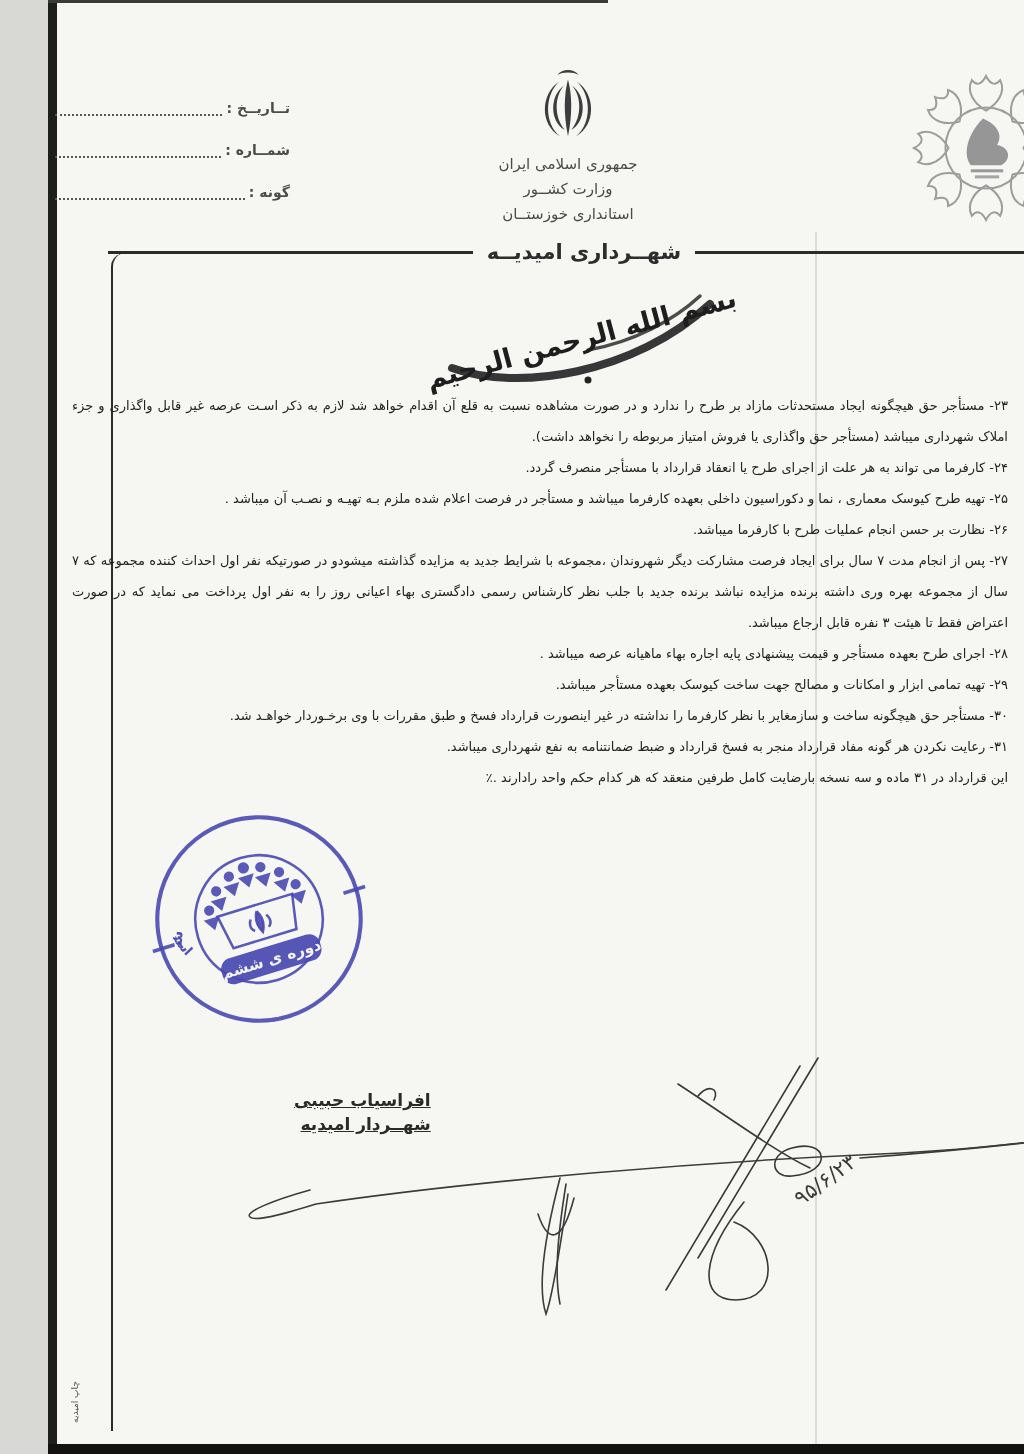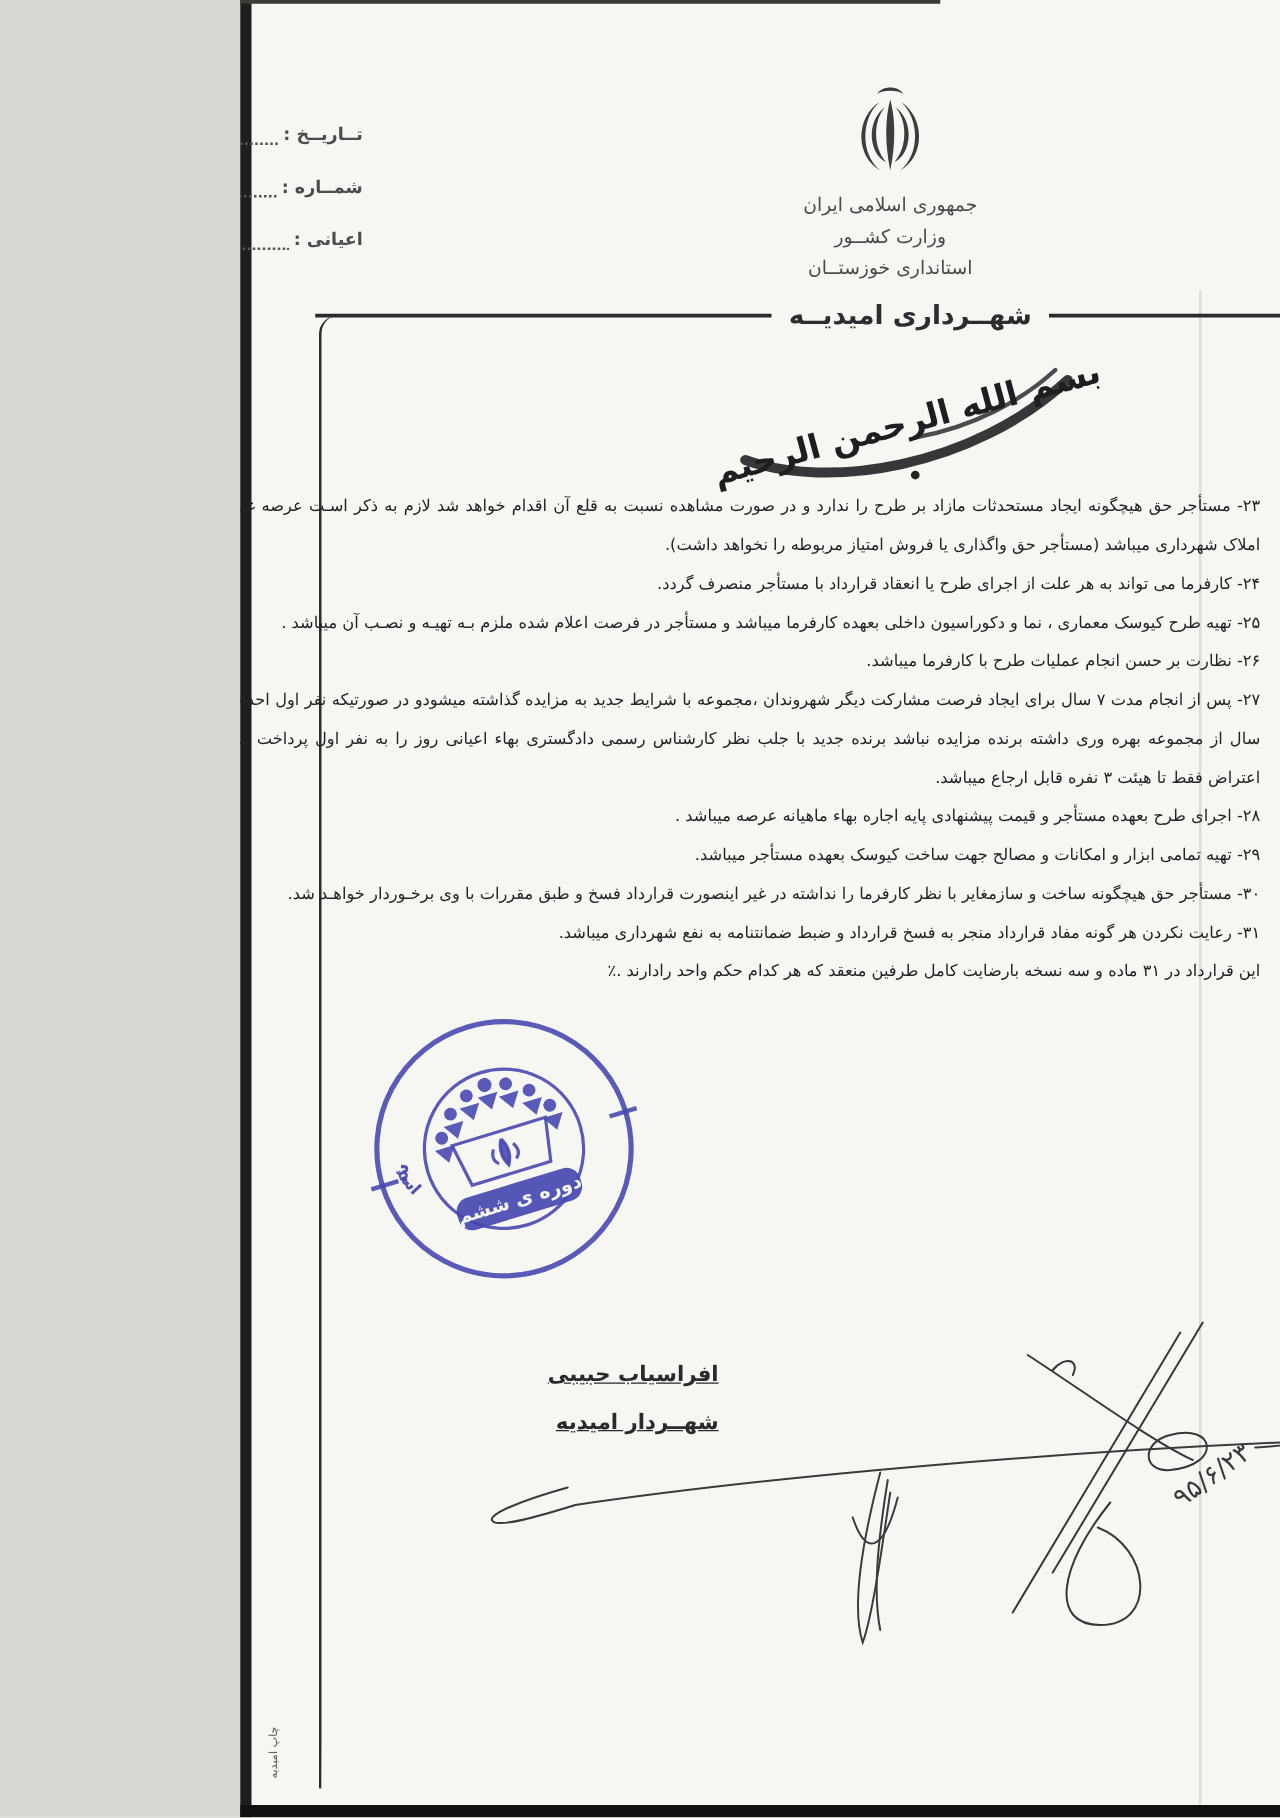--- a/index.html
+++ b/index.html
@@ -1,16 +1,16 @@
 <!DOCTYPE html>
 <html lang="fa" dir="rtl"><head>
 <meta charset="utf-8">
 <style>
   html,body{margin:0;padding:0;background:#d8d8d4;}
-  #page{position:relative;width:832px;height:1454px;background:#f6f6f3;overflow:hidden;
+  #page{position:relative;width:976px;height:1454px;background:#f6f6f3;overflow:hidden;
         font-family:"DejaVu Sans",sans-serif;color:#242424;}
   
   .edge{position:absolute;background:#1b201c;}
   .edge-left{left:0;top:0;width:9px;height:1454px;}
   .edge-bottom{left:0;top:1444px;width:1024px;height:10px;background:#141210;}
   .edge-top{left:0;top:0;width:560px;height:3px;background:#3a3a36;}
   .crease{position:absolute;left:767px;top:232px;width:2px;height:1212px;background:#dddcd8;}
 
   
   .meta{position:absolute;right:734px;top:100px;width:235px;direction:rtl;}
@@ -44,21 +44,21 @@
   .bodytxt{position:absolute;right:16px;top:390px;width:936px;direction:rtl;
            font-size:13px;line-height:31px;color:#232323;text-align:justify;}
   .bodytxt p{margin:0;}
 
   
   .stamp{position:absolute;left:98px;top:806px;width:226px;height:226px;transform:rotate(-17deg);opacity:.92;}
 
   
   .sig{position:absolute;direction:rtl;font-weight:bold;color:#2a2a2a;text-decoration:underline;}
   .sig .nm{font-size:17px;line-height:24px;white-space:nowrap;}
-  .sig .rl{font-size:17px;line-height:24px;margin-top:14px;white-space:nowrap;}
+  .sig .rl{font-size:17px;line-height:24px;white-space:nowrap;}
   .sig-tenant{right:88px;top:1082px;text-align:right;}
   .sig-mayor{left:246px;top:1088px;}
   .handdate{position:absolute;left:742px;top:1168px;transform:rotate(-36deg);
             font-size:21px;color:#3a3a3a;letter-spacing:2px;direction:ltr;}
   .scrib{position:absolute;}
 
   
   .printmark{position:absolute;left:22px;top:1362px;width:80px;font-size:9px;color:#555;
              transform:rotate(-90deg);transform-origin:40px 40px;text-align:center;white-space:nowrap;}
 </style>
@@ -75,21 +75,21 @@
   <div class="meta">
     <div class="row">
       <span class="lbl">تــاریــخ :</span>
       <span class="dots"></span>
     </div>
     <div class="row">
       <span class="lbl">شمــاره :</span>
       <span class="dots"></span>
     </div>
     <div class="row">
-      <span class="lbl">اعیانی :</span>
+      <span class="lbl">گونه :</span>
       <span class="dots"></span>
     </div>
   </div>
 
   <div class="hdr">
     <svg class="emblem" width="66" height="80" viewBox="0 0 100 120">
       <g fill="#3d3d3d">
         <path d="M34,13 C41,3 59,3 66,13 C59,8 41,8 34,13 Z"></path>
         <path d="M50,20 C56,42 57,72 50,106 C43,72 44,42 50,20 Z"></path>
         <path d="M44,29 C30,44 28,76 45,96 C23,85 21,45 44,29 Z"></path>

